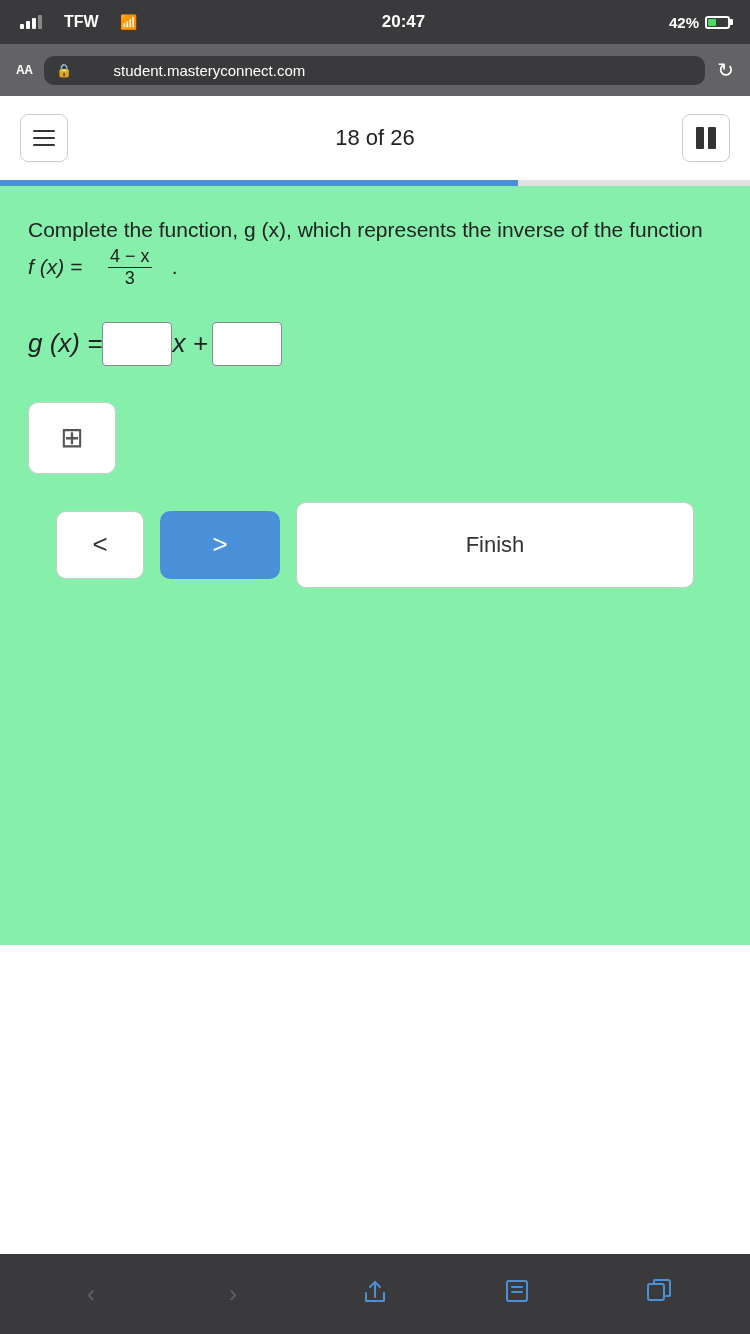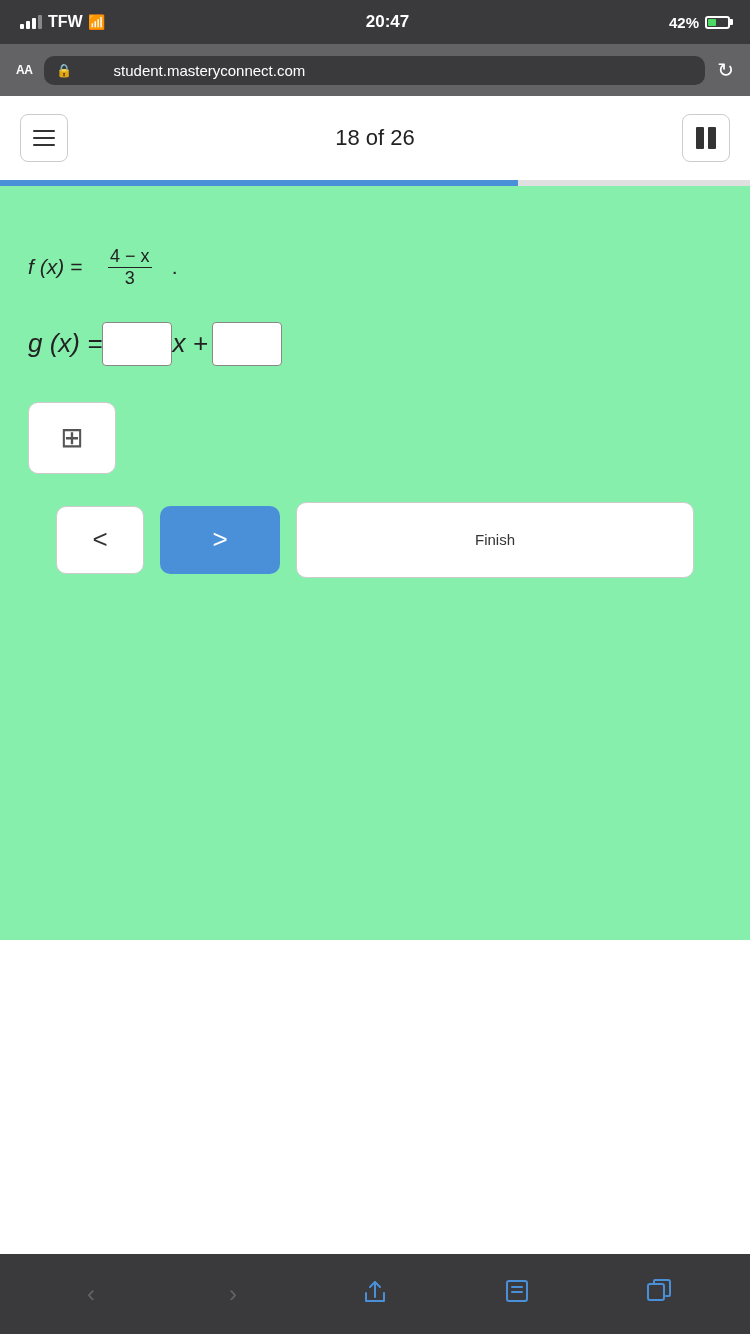--- a/index.html
+++ b/index.html
@@ -18,21 +18,21 @@
       background: #3a3a3c;
       color: white;
       display: flex;
       align-items: center;
       justify-content: space-between;
       padding: 0 20px;
       height: 44px;
       font-size: 16px;
       font-weight: 600;
     }
-    .status-left { display: flex; align-items: center; gap: 6px; }
+    .status-left { display: flex; align-items: center; gap: 22px; }
     .status-center { font-size: 17px; font-weight: 600; }
     .status-right { display: flex; gap: 6px; font-size: 15px; }
 
     
     .signal-bars { display: flex; align-items: flex-end; gap: 2px; }
     .signal-bars span {
       background: white;
       width: 4px;
       border-radius: 1px;
     }
@@ -291,25 +291,25 @@
       border: none;
       font-size: 26px;
       color: white;
       display: flex;
       align-items: center;
       justify-content: center;
       cursor: pointer;
     }
     .nav-btn-finish {
       flex: 1;
-      height: 76px;
+      height: 86px;
       border: 1.5px solid #ccc;
       border-radius: 10px;
       background: white;
-      font-size: 15px;
+      font-size: 22px;
       color: #333;
       display: flex;
       align-items: center;
       justify-content: center;
       cursor: pointer;
     }
 
     
     .spacer {
       background: white;
@@ -389,20 +389,21 @@
   </div>
 
   <div class="progress-bar-container">
     <div class="progress-bar-fill" style="width: 69%"></div>
   </div>
 
   <div class="question-area">
 
 
     <div class="question-text">
+      <span>Complete the function, g (x), which represents the inverse of the function</span>
       <br>
       <span style="font-style:italic;">f (x) = </span><span><span class="fraction">
             <span class="fraction-num">4 − x</span>
             <span class="fraction-den">3</span>
           </span></span><span>.</span>
     </div>
 
     <div class="equation-row">
       <span class="math-label"><i>g</i> (<i>x</i>) =</span>
       <input class="answer-box" type="text" value="" style="">

